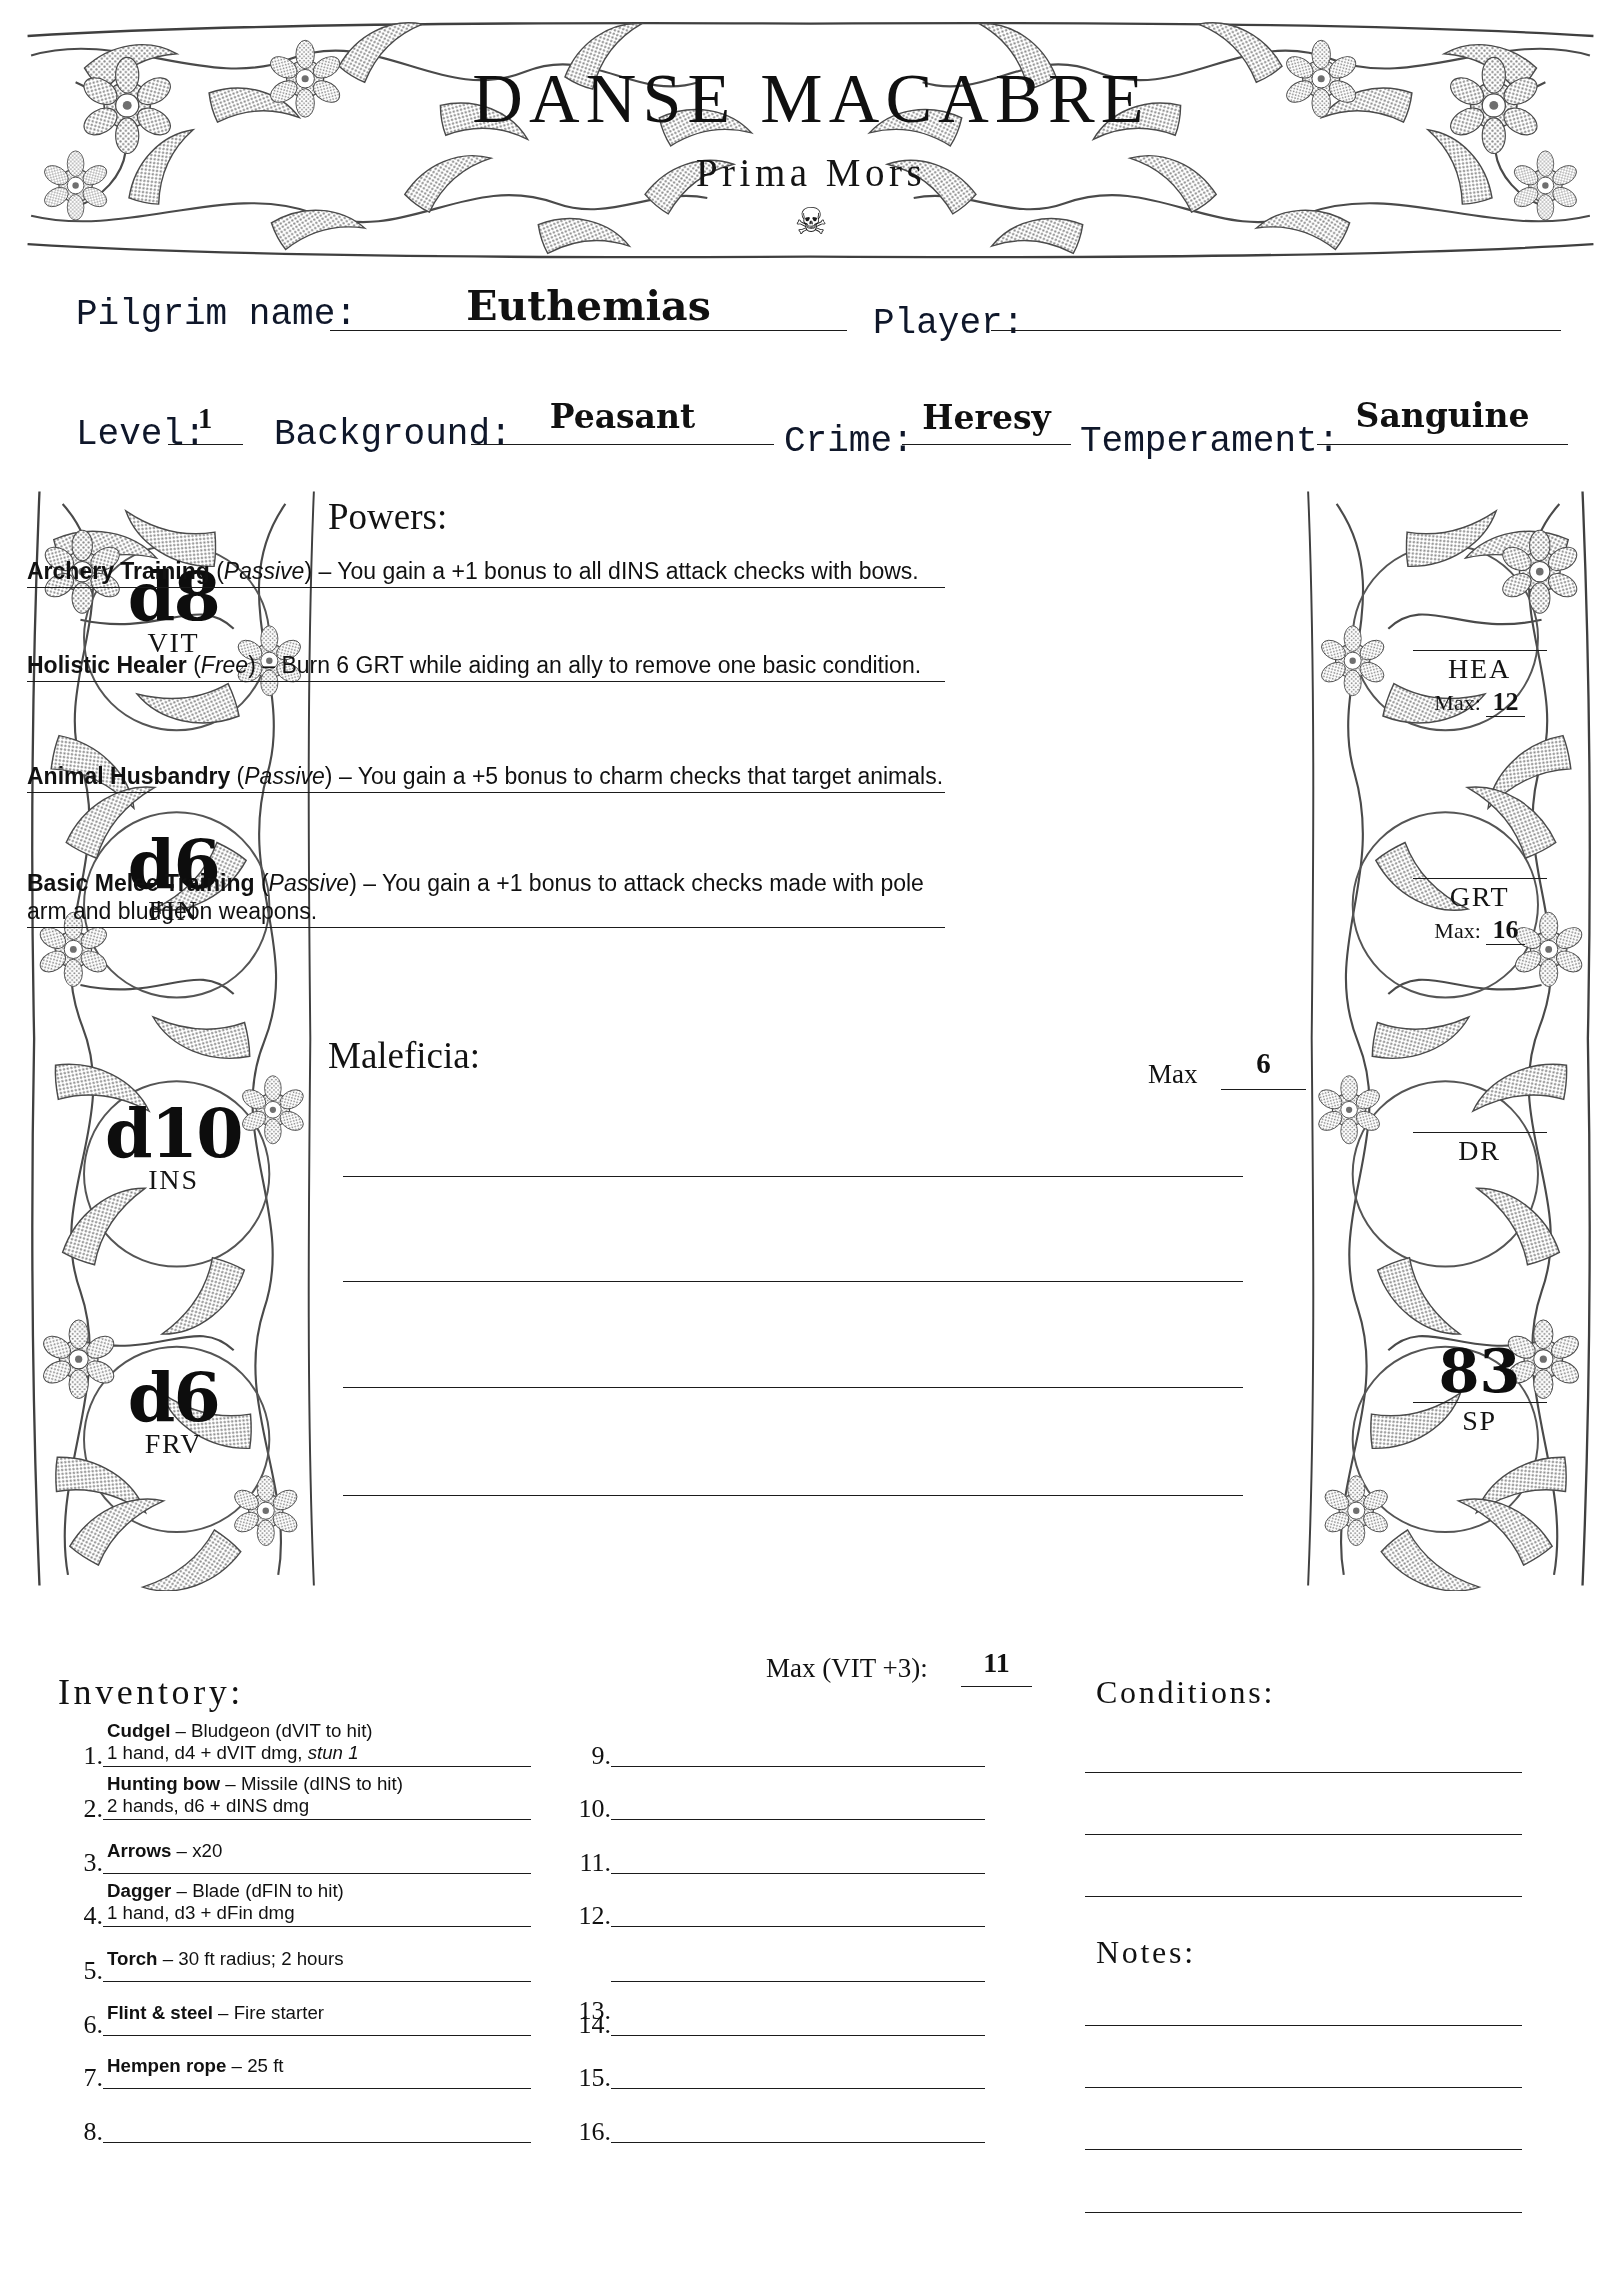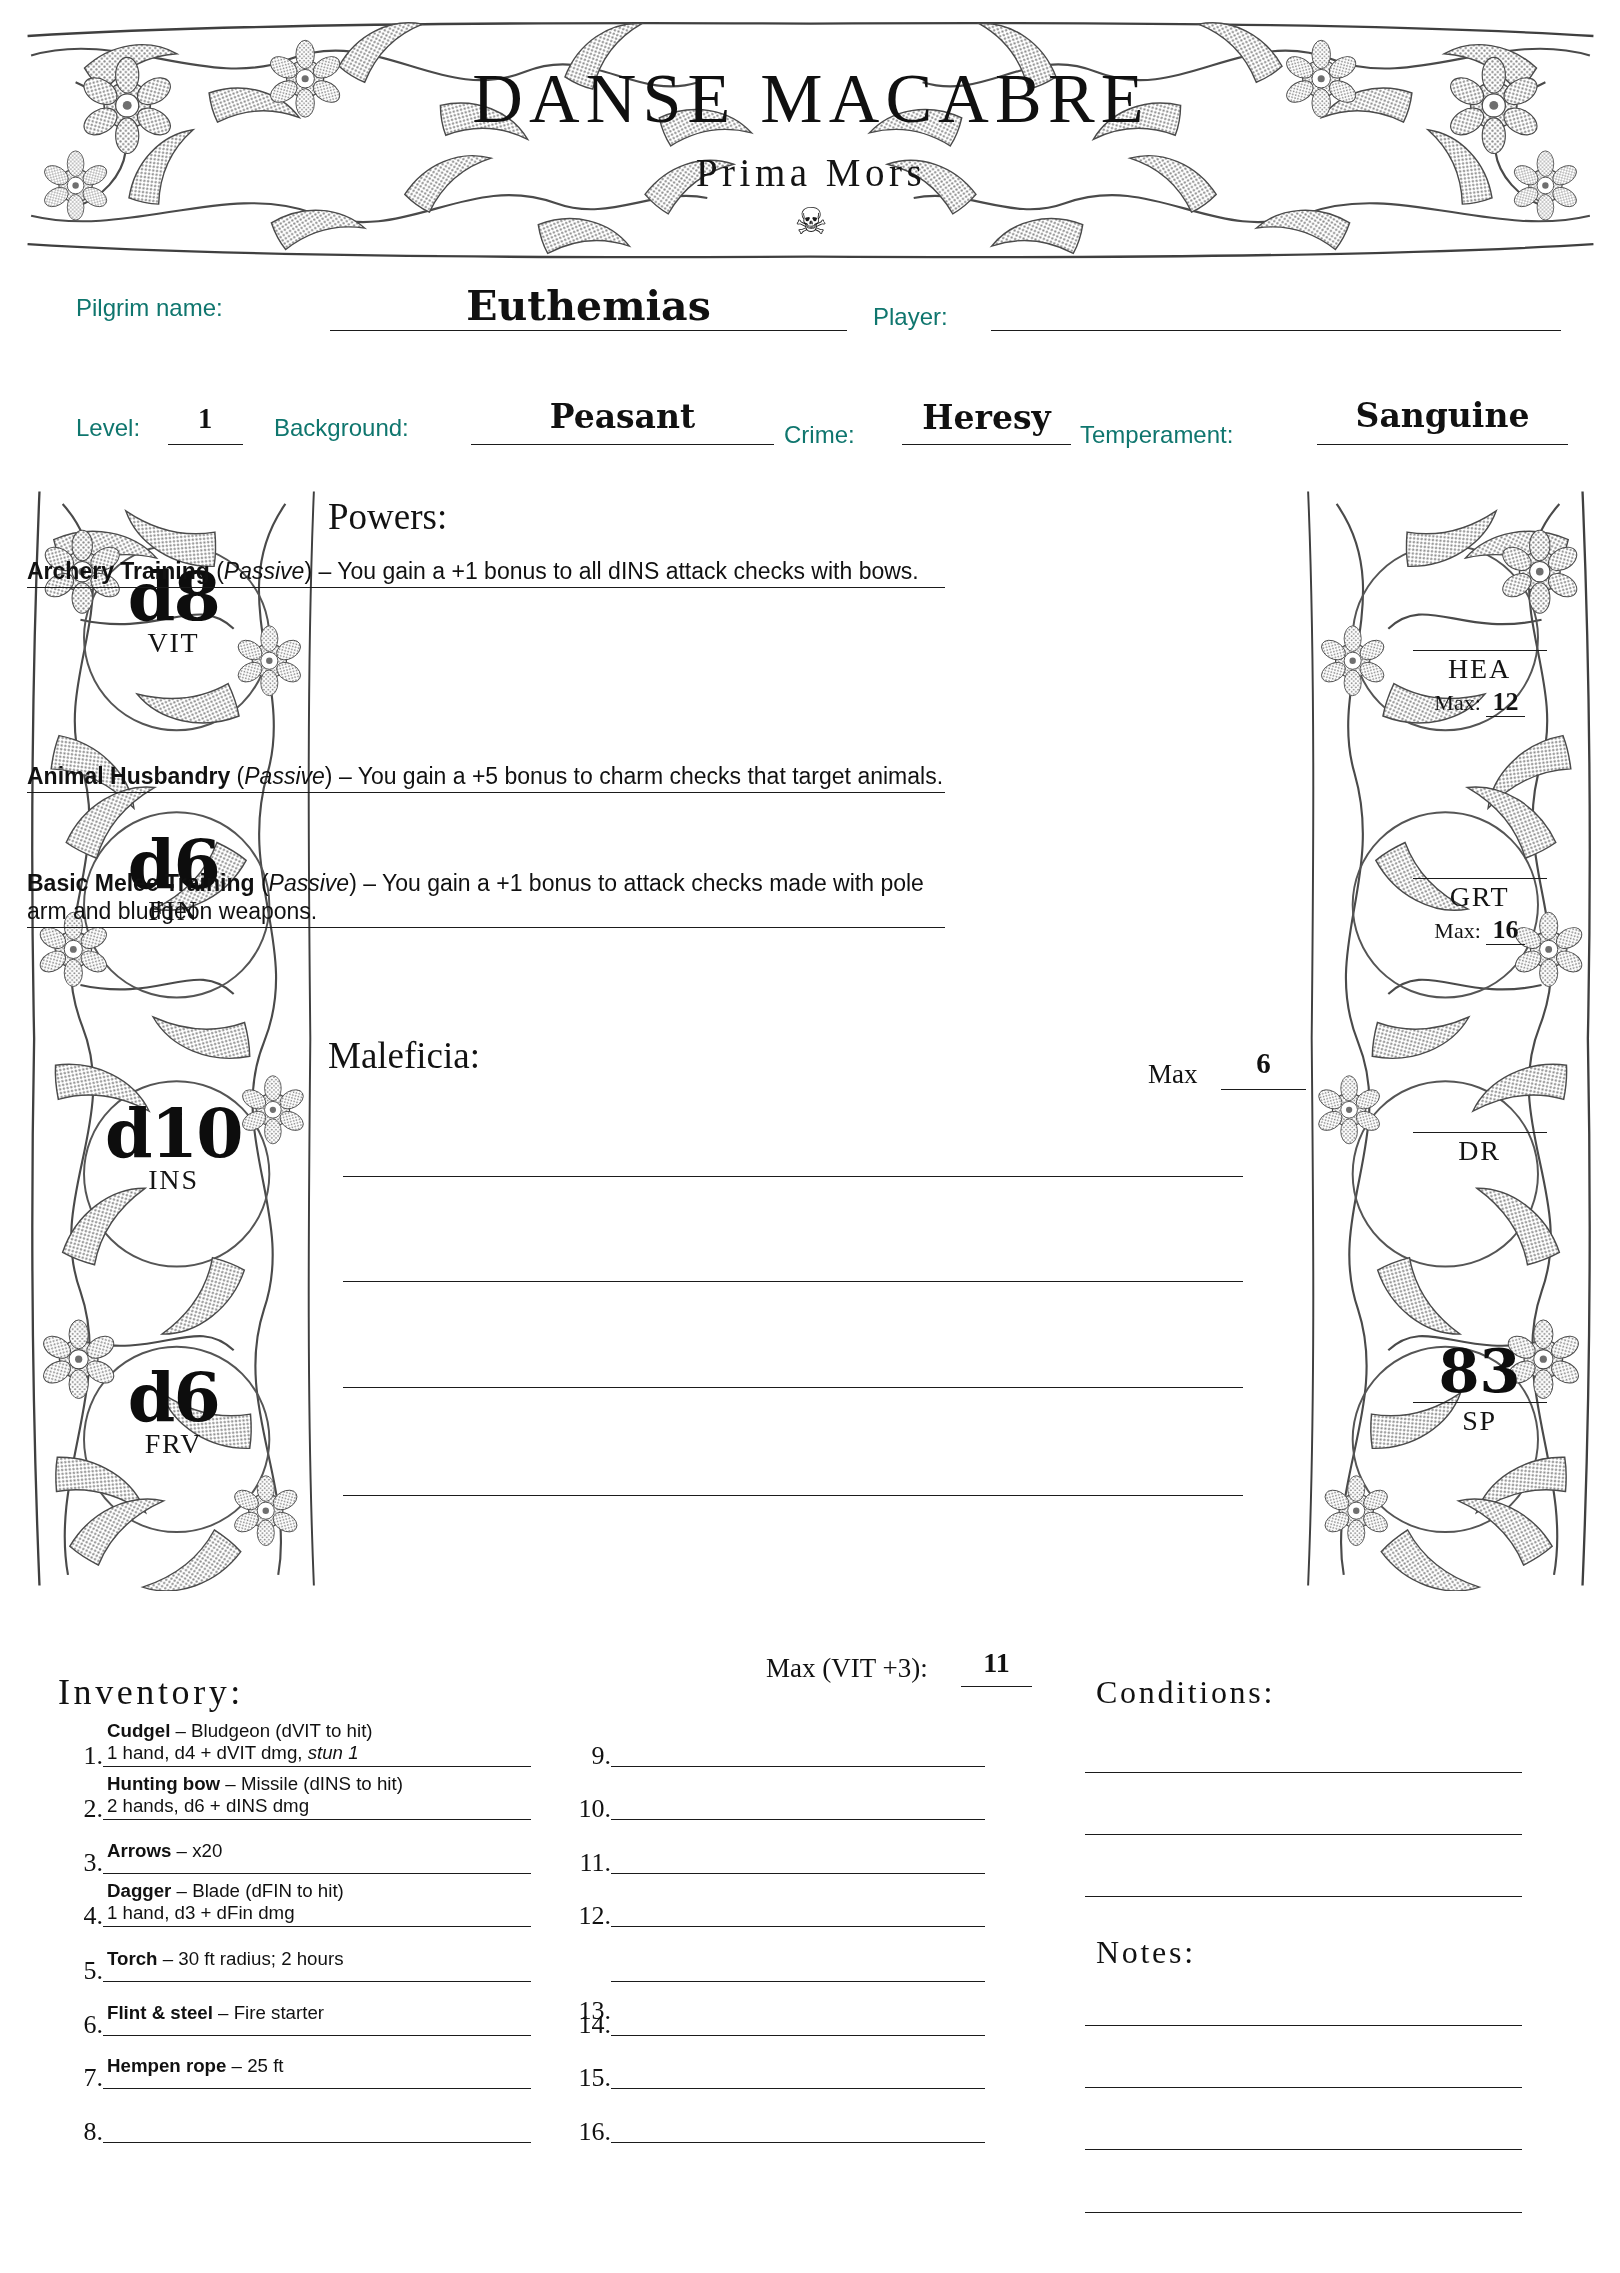--- a/index.html
+++ b/index.html
@@ -62,23 +62,23 @@
     margin-left: -23px;
     top: 178px;
     width: 46px;
     text-align: center;
     font-size: 37px;
     line-height: 37px;
     color: #1a1a1a;
   }
   .flabel {
     position: absolute;
-    font-family: Liberation Sans, sans-serif;
-    font-size: 24px;
-    color: #0f766e;
+    font-family: Liberation Mono, monospace;
+    font-size: 36px;
+    color: #0f172a;
     white-space: nowrap;
   }
   .fline {
     position: absolute;
     border-bottom: 1.8px solid #1b1b1b;
     height: 0;
   }
   .fval {
     position: absolute;
     font-family: "Liberation Serif", serif;
@@ -575,20 +575,28 @@
 
   <div class="power" style="top:557px;">
     <div class="ptext">
       <b>Archery Training</b>
       (<i>Passive</i>) –
       <span>You gain a +1 bonus to all dINS attack checks with bows.</span>
     </div>
     <div class="pline"></div>
   </div>
 
+  <div class="power" style="top:651px;">
+    <div class="ptext">
+      <b>Holistic Healer</b>
+      (<i>Free</i>) –
+      <span>Burn 6 GRT while aiding an ally to remove one basic condition.</span>
+    </div>
+    <div class="pline"></div>
+  </div>
 
   <div class="power" style="top:762px;">
     <div class="ptext">
       <b>Animal Husbandry</b>
       (<i>Passive</i>) –
       <span>You gain a +5 bonus to charm checks that target animals.</span>
     </div>
     <div class="pline"></div>
   </div>
 

